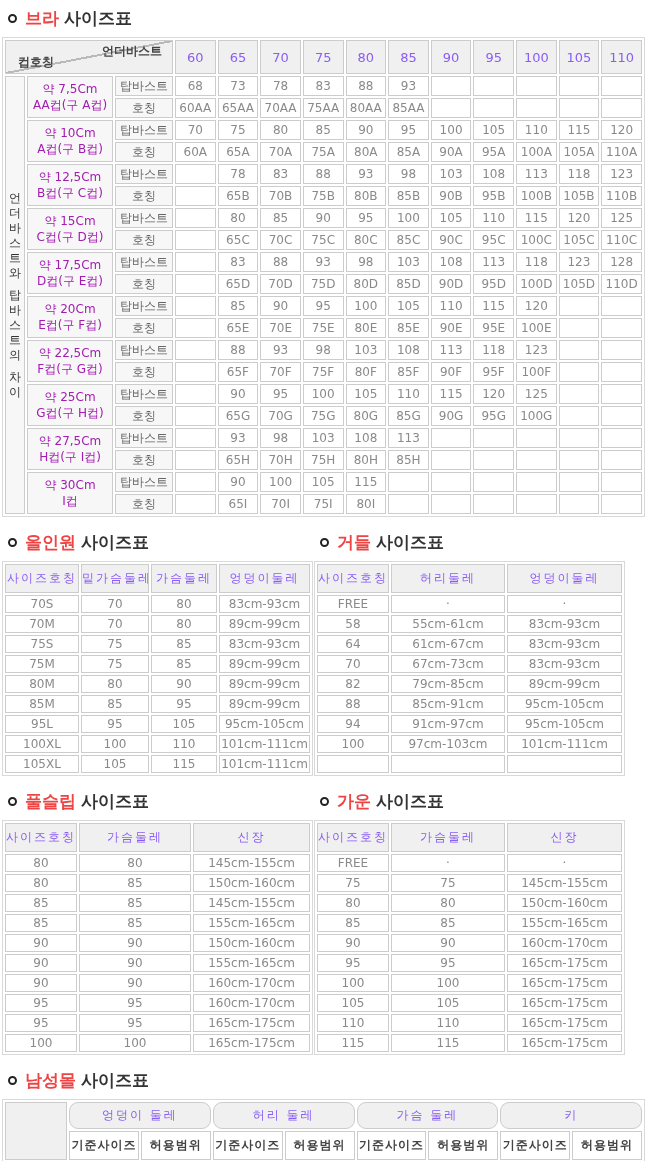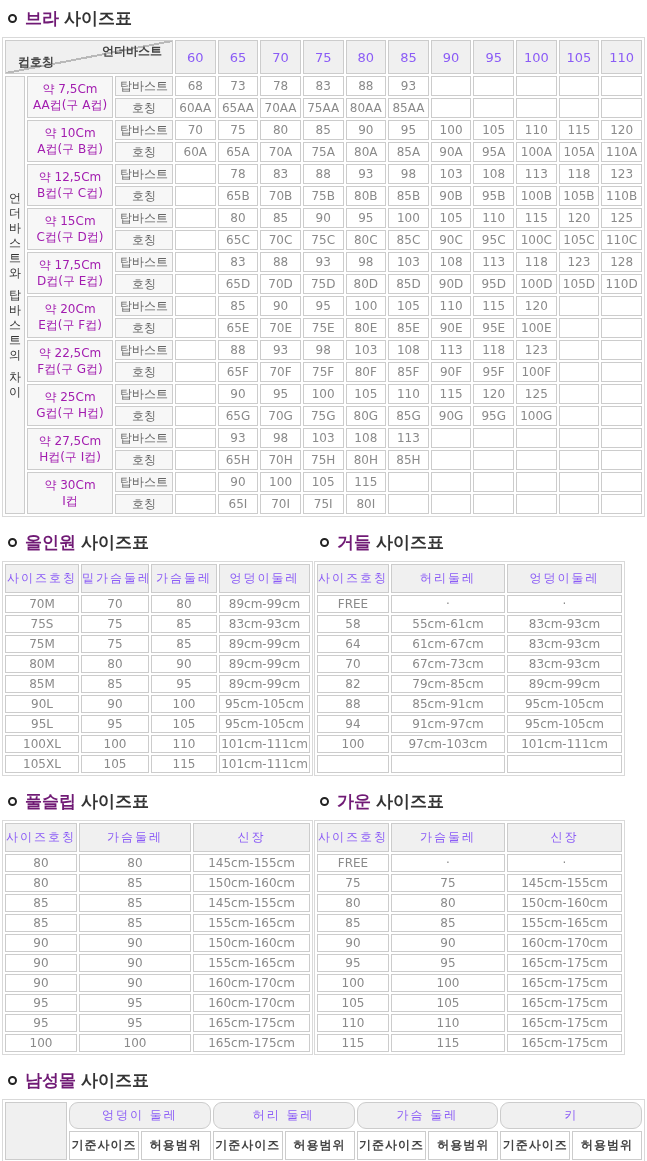--- a/index.html
+++ b/index.html
@@ -3,21 +3,21 @@
 <meta charset="utf-8">
 <style>
   html,body{margin:0;padding:0;background:#fff;}
   body{width:647px;font-family:"DejaVu Sans","Liberation Sans",sans-serif;color:#444;}
   .page{width:647px;}
 
   
   .section-title{display:flex;align-items:center;font-size:17px;font-weight:bold;color:#333;margin:15px 8px 9px 8px;line-height:20px;}
   .section-title.first{margin-top:8px;}
   .bullet{display:inline-block;width:5px;height:5px;border:2px solid #222;border-radius:50%;margin-right:8px;flex:0 0 auto;}
-  .hl{color:#701a75;margin-right:5px;}
+  .hl{color:#ef4444;margin-right:5px;}
 
   
   table.size{border-collapse:separate;border-spacing:2px;background:#fff;border:1px solid #d9d9d9;table-layout:fixed;}
   table.size td,table.size th{border:1px solid #ccc;font-size:12px;text-align:center;vertical-align:middle;
     font-weight:normal;overflow:hidden;white-space:nowrap;}
   .hcell{background:#f0f0f0;color:#8b5cf6;font-weight:bold;}
   .data{background:#fff;color:#8a8a8a;}
   .sublabel{background:#f7f7f7;color:#666;}
   .cuplabel{background:#f7f7f7;color:#a21caf;line-height:15px;padding:1px 0;}
 
@@ -398,20 +398,26 @@
         <thead>
             <tr>
               <th class="hcell">사이즈호칭</th>
               <th class="hcell">밑가슴둘레</th>
               <th class="hcell">가슴둘레</th>
               <th class="hcell">엉덩이둘레</th>
             </tr>
           </thead>
         <tbody>
             <tr>
+              <td class="data">70S</td>
+              <td class="data">70</td>
+              <td class="data">80</td>
+              <td class="data">83cm-93cm</td>
+            </tr>
+            <tr>
               <td class="data">70M</td>
               <td class="data">70</td>
               <td class="data">80</td>
               <td class="data">89cm-99cm</td>
             </tr>
             <tr>
               <td class="data">75S</td>
               <td class="data">75</td>
               <td class="data">85</td>
               <td class="data">83cm-93cm</td>
@@ -426,26 +432,20 @@
               <td class="data">80M</td>
               <td class="data">80</td>
               <td class="data">90</td>
               <td class="data">89cm-99cm</td>
             </tr>
             <tr>
               <td class="data">85M</td>
               <td class="data">85</td>
               <td class="data">95</td>
               <td class="data">89cm-99cm</td>
-            </tr>
-            <tr>
-              <td class="data">90L</td>
-              <td class="data">90</td>
-              <td class="data">100</td>
-              <td class="data">95cm-105cm</td>
             </tr>
             <tr>
               <td class="data">95L</td>
               <td class="data">95</td>
               <td class="data">105</td>
               <td class="data">95cm-105cm</td>
             </tr>
             <tr>
               <td class="data">100XL</td>
               <td class="data">100</td>

